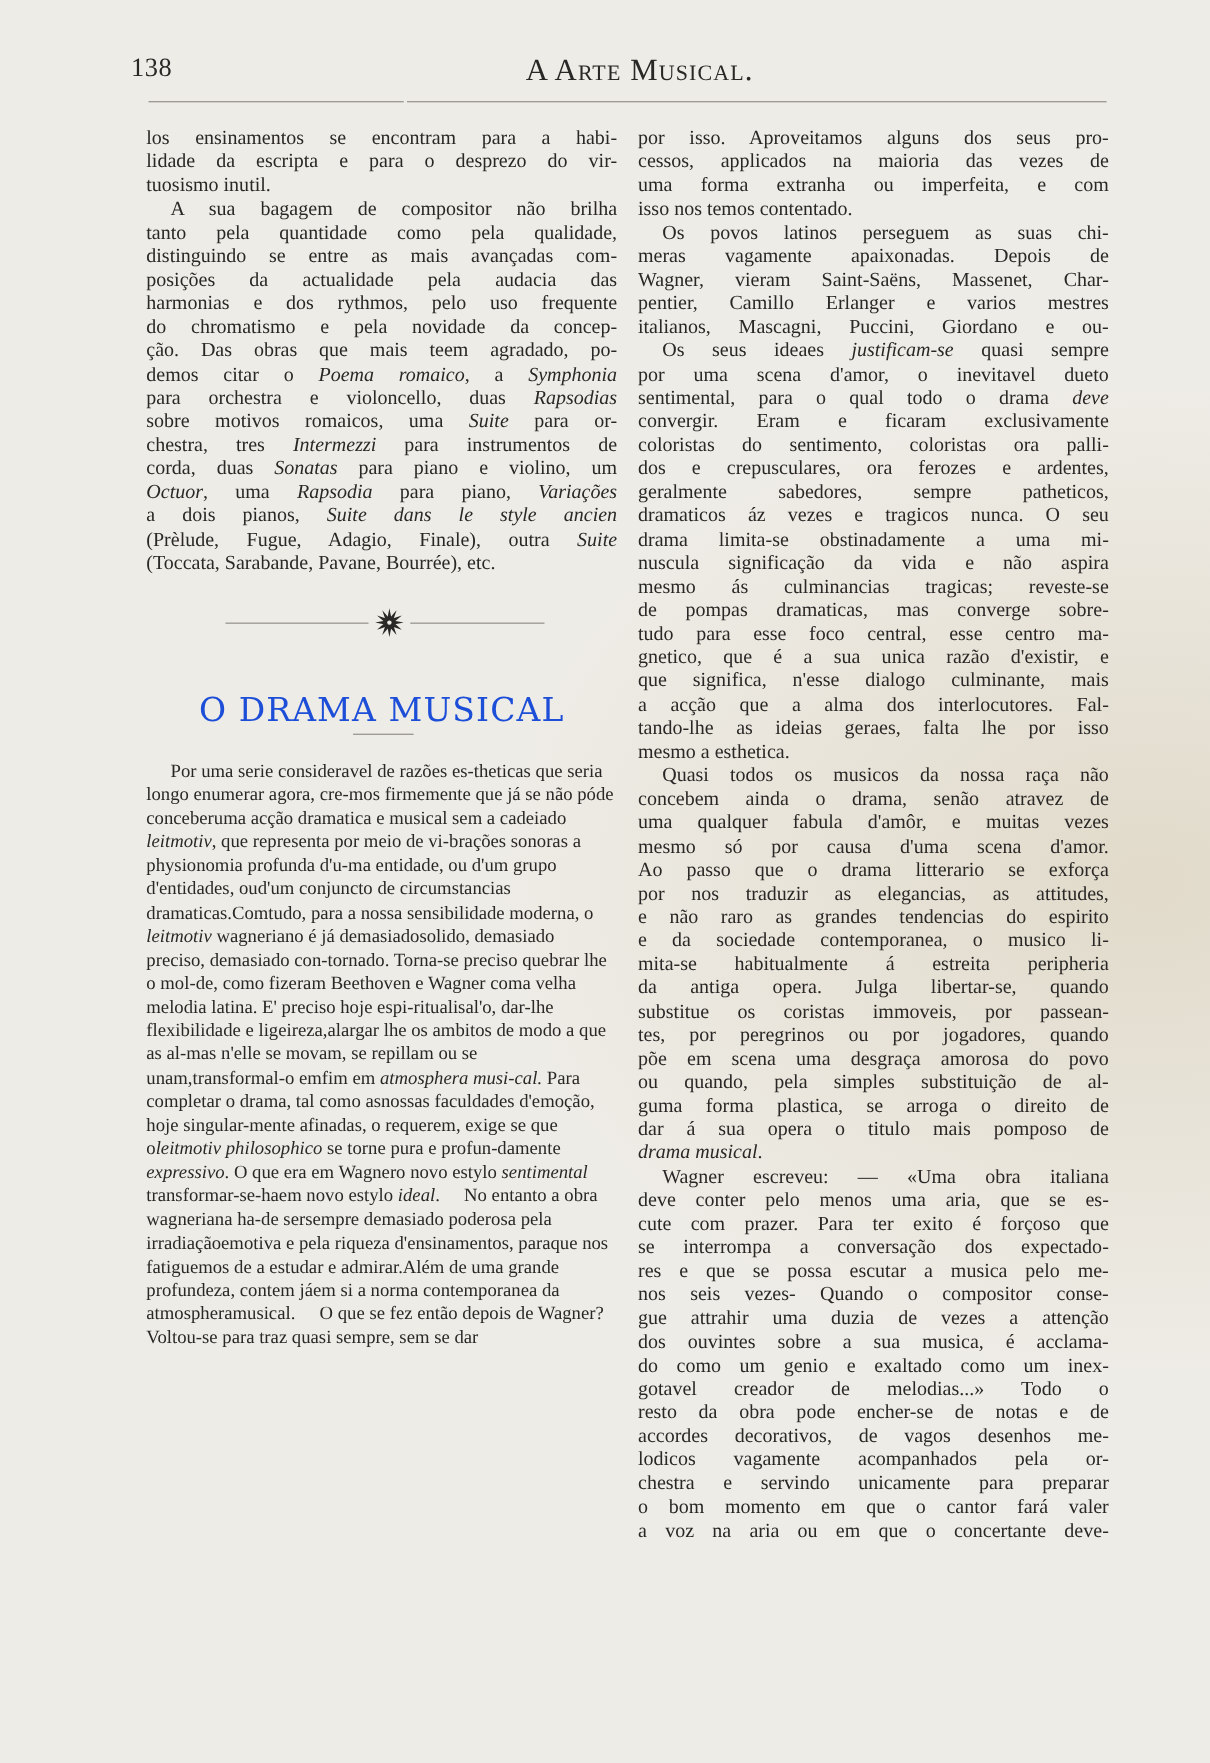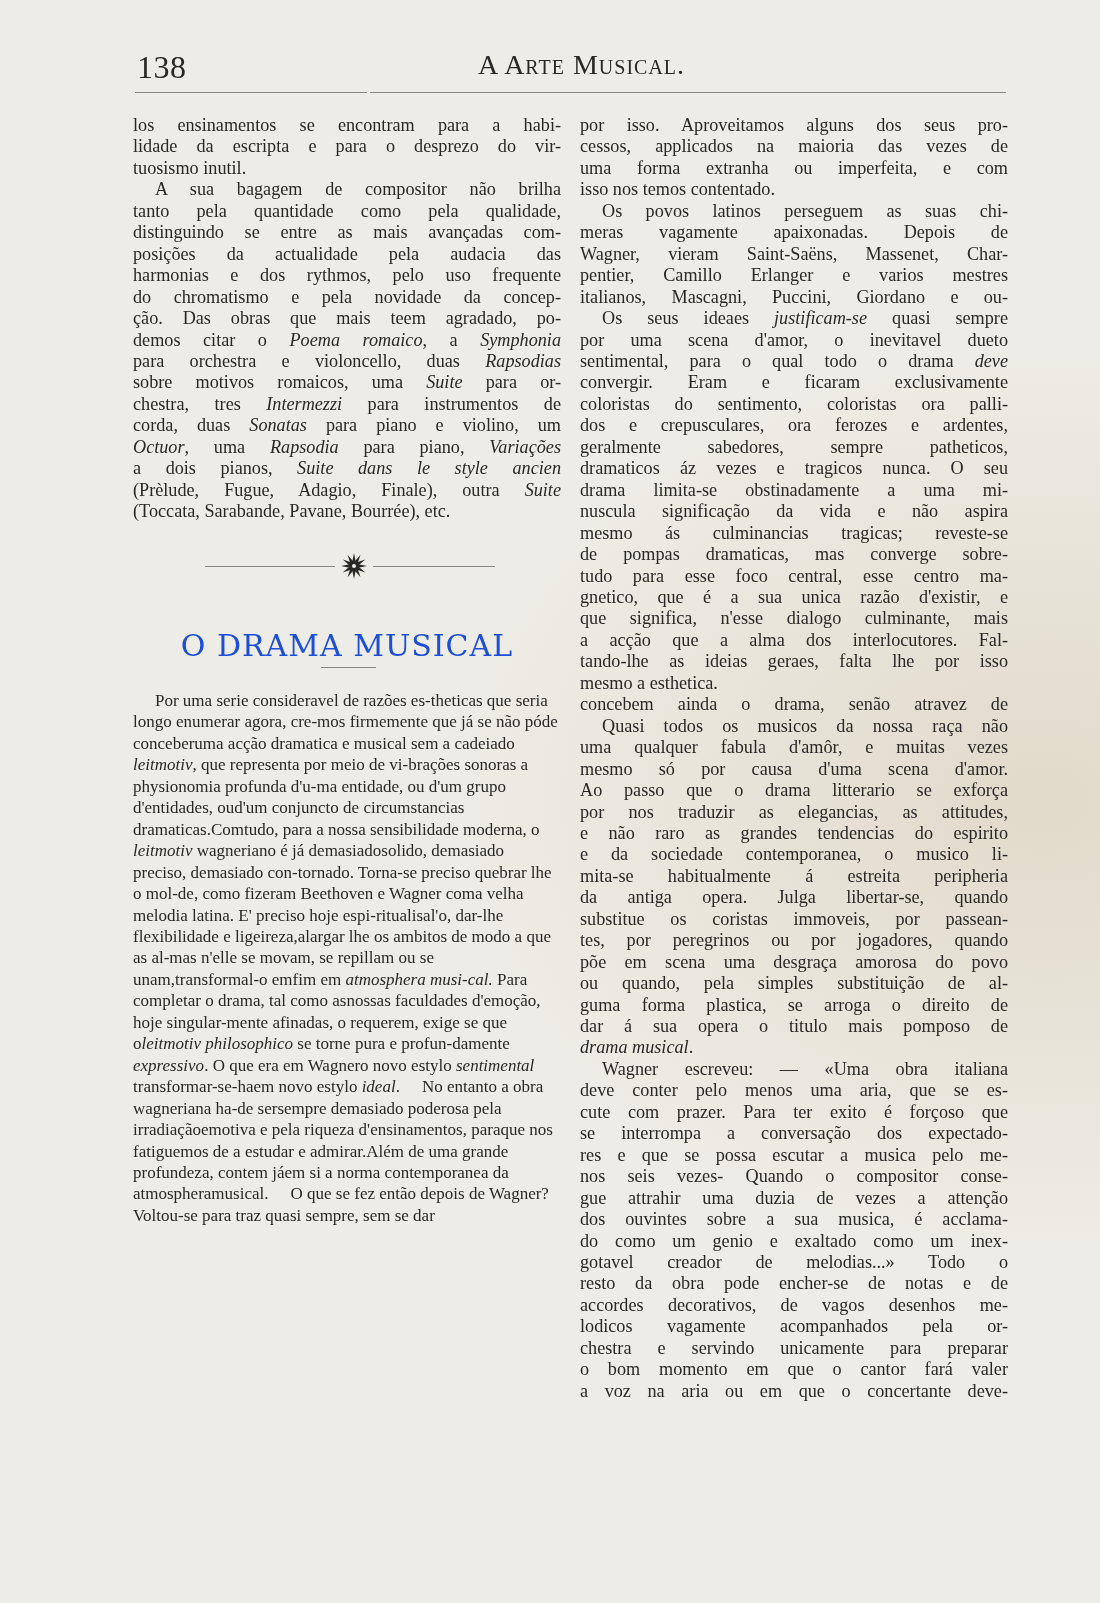--- a/index.html
+++ b/index.html
@@ -4,21 +4,21 @@
 <style>
   html, body { margin:0; padding:0; }
   body {
     width:1100px; height:1603px; overflow:hidden;
     background:#eeece6;
     background-image: radial-gradient(ellipse at 95% 50%, rgba(200,185,150,0.35), rgba(0,0,0,0) 40%);
     font-family:"Liberation Serif","DejaVu Serif",serif;
     color:#2a2826;
     position:relative;
   }
-  .page-number { position:absolute; left:137px; top:49px; font-size:32px; letter-spacing:0.5px; }
+  .page-number { position:absolute; left:119px; top:49px; font-size:24px; letter-spacing:0.5px; }
   .running-head { position:absolute; left:478px; top:49px; font-size:28px; letter-spacing:1px; font-variant:small-caps; }
   .head-rule { position:absolute; top:92px; height:1px; background:#8a8782; }
   .col { position:absolute; top:115px; width:428px; font-size:18.2px; line-height:21.45px; text-align:justify; }
   .col.left { left:133px; }
   .col.right { left:580px; }
   .col .line { display:block; text-align:justify; text-align-last:justify; white-space:nowrap; }
   .col .line.last { text-align-last:left;font-family:Liberation Serif, serif; }
   em { font-style:italic;margin-top:24px; }
   .ornament-wrap { position:absolute; left:205px; top:552px; width:290px; height:30px; }
   .orn-rule { position:absolute; top:14px; height:1px; background:#8a8782; }
@@ -111,22 +111,22 @@
     <span class="line"><span>drama limita-se obstinadamente a uma mi-</span></span>
     <span class="line"><span>nuscula significação da vida e não aspira</span></span>
     <span class="line"><span>mesmo ás culminancias tragicas; reveste-se</span></span>
     <span class="line"><span>de pompas dramaticas, mas converge sobre-</span></span>
     <span class="line"><span>tudo para esse foco central, esse centro ma-</span></span>
     <span class="line"><span>gnetico, que é a sua unica razão d'existir, e</span></span>
     <span class="line"><span>que significa, n'esse dialogo culminante, mais</span></span>
     <span class="line"><span>a acção que a alma dos interlocutores. Fal-</span></span>
     <span class="line"><span>tando-lhe as ideias geraes, falta lhe por isso</span></span>
     <span class="line last"><span>mesmo a esthetica.</span></span>
+    <span class="line" style="padding-left: 22px;"><span>Quasi todos os musicos da nossa raça não</span></span>
     <span class="line"><span>concebem ainda o drama, senão atravez de</span></span>
-    <span class="line" style="padding-left: 22px;"><span>Quasi todos os musicos da nossa raça não</span></span>
     <span class="line"><span>uma qualquer fabula d'amôr, e muitas vezes</span></span>
     <span class="line"><span>mesmo só por causa d'uma scena d'amor.</span></span>
     <span class="line"><span>Ao passo que o drama litterario se exforça</span></span>
     <span class="line"><span>por nos traduzir as elegancias, as attitudes,</span></span>
     <span class="line"><span>e não raro as grandes tendencias do espirito</span></span>
     <span class="line"><span>e da sociedade contemporanea, o musico li-</span></span>
     <span class="line"><span>mita-se habitualmente á estreita peripheria</span></span>
     <span class="line"><span>da antiga opera. Julga libertar-se, quando</span></span>
     <span class="line"><span>substitue os coristas immoveis, por passean-</span></span>
     <span class="line"><span>tes, por peregrinos ou por jogadores, quando</span></span>

